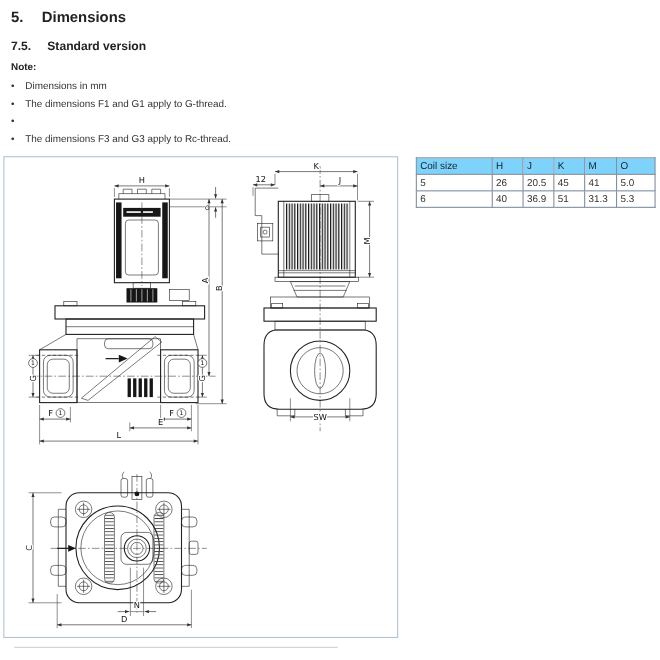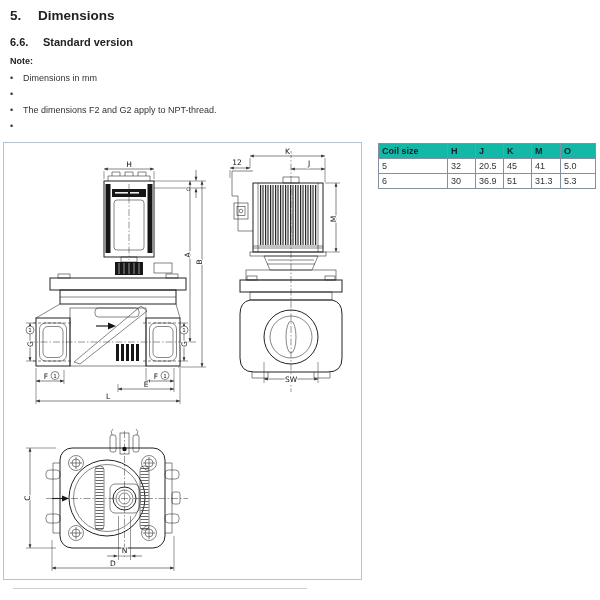--- a/index.html
+++ b/index.html
@@ -18,21 +18,21 @@
 
   
   .panel{position:absolute;left:3px;top:142px;width:357px;height:436px;border:1px solid #b3c3cf;background:#fff;}
   .panel svg{display:block;}
 
   
   table.dim{position:absolute;left:378px;top:143px;width:217px;border-collapse:collapse;
             font-size:9px;table-layout:fixed;}
   table.dim th,table.dim td{border:1px solid #82909f;padding:1px 3px;height:12px;
             text-align:left;vertical-align:middle;white-space:nowrap;overflow:hidden;}
-  table.dim th{background:#14b8a6;font-weight:bold;color:#16212e;}
+  table.dim th{background:#7dd3fc;font-weight:normal;color:#16212e;}
   table.dim td{background:#fff;color:#333;}
 
   .footer-line{position:absolute;left:13px;top:588px;width:294px;height:1px;background:#cfcfcf;}
 
   
   .main{stroke:#222;stroke-width:1;fill:none;}
   .thin{stroke:#222;stroke-width:0.55;fill:none;}
   .dim{stroke:#333;stroke-width:0.6;fill:none;}
   .ext{stroke:#333;stroke-width:0.5;fill:none;}
   .cl{stroke:#333;stroke-width:0.5;fill:none;stroke-dasharray:7 2 1.5 2;}
@@ -43,39 +43,40 @@
           paint-order:stroke;stroke:#fff;stroke-width:1.2px;}
 </style>
 </head>
 <body>
 
 <div class="h1">
   <span class="num">5.</span>
   <span>Dimensions</span>
 </div>
 <div class="h2">
-  <span class="num">6.6.</span>
+  <span class="num">7.5.</span>
   <span>Standard version</span>
 </div>
 <div class="note">Note:</div>
 
 <div class="bullets">
   <div class="bullet-row">
     <span class="b">•</span>
     <span>Dimensions in mm</span>
   </div>
   <div class="bullet-row">
     <span class="b">•</span>
+    <span>The dimensions F1 and G1 apply to G-thread.</span>
   </div>
   <div class="bullet-row">
     <span class="b">•</span>
-    <span>The dimensions F2 and G2 apply to NPT-thread.</span>
   </div>
   <div class="bullet-row">
     <span class="b">•</span>
+    <span>The dimensions F3 and G3 apply to Rc-thread.</span>
   </div>
 </div>
 
 <table class="dim">
   <colgroup>
       <col style="width:69px">
       <col style="width:28px">
       <col style="width:28px">
       <col style="width:28px">
       <col style="width:29px">
@@ -87,29 +88,29 @@
       <th>H</th>
       <th>J</th>
       <th>K</th>
       <th>M</th>
       <th>O</th>
     </tr>
   </thead>
   <tbody>
     <tr>
       <td>5</td>
-      <td>32</td>
+      <td>26</td>
       <td>20.5</td>
       <td>45</td>
       <td>41</td>
       <td>5.0</td>
     </tr>
     <tr>
       <td>6</td>
-      <td>30</td>
+      <td>40</td>
       <td>36.9</td>
       <td>51</td>
       <td>31.3</td>
       <td>5.3</td>
     </tr>
   </tbody>
 </table>
 
 <div class="panel">
 <svg width="357" height="436" viewBox="4 143 357 436">

